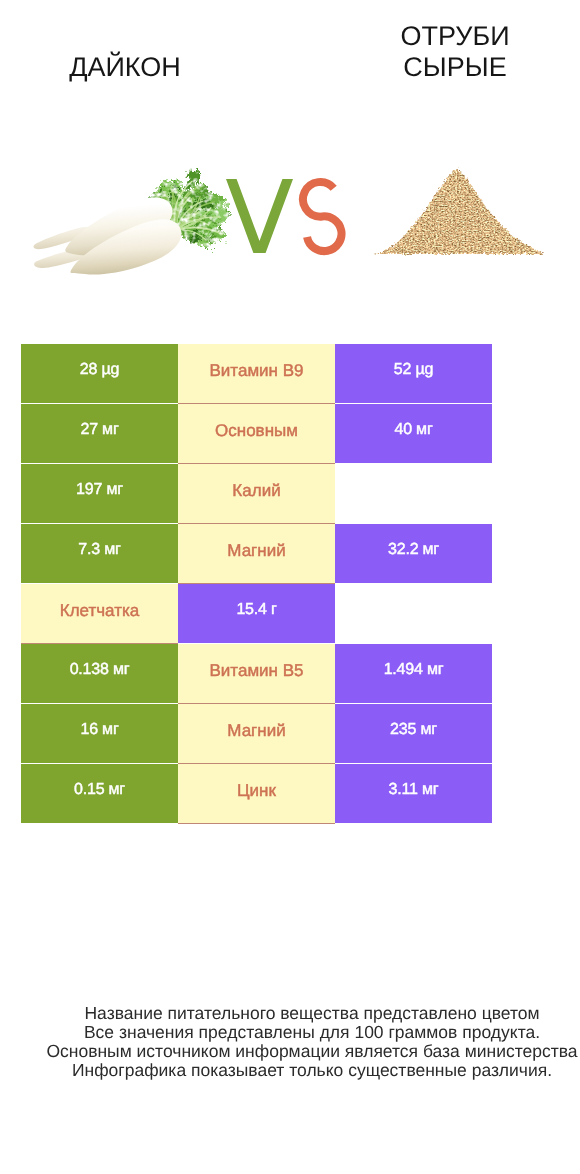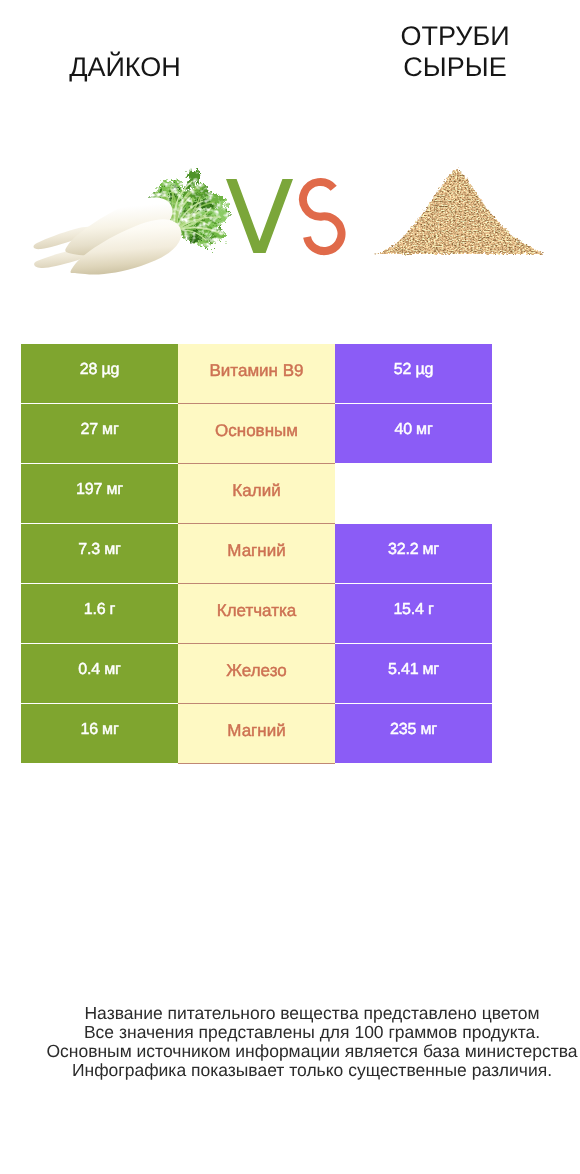--- a/index.html
+++ b/index.html
@@ -561,33 +561,37 @@
       <div class="row">
         <div class="cell l">197 мг</div>
         <div class="cell m">Калий</div>
       </div>
       <div class="row">
         <div class="cell l">7.3 мг</div>
         <div class="cell m">Магний</div>
         <div class="cell r">32.2 мг</div>
       </div>
       <div class="row">
-        <div class="cell l">1.6 г</div>
         <div class="cell m">Клетчатка</div>
         <div class="cell r">15.4 г</div>
       </div>
       <div class="row">
-        <div class="cell l">0.4 мг</div>
-        <div class="cell m">Железо</div>
-        <div class="cell r">5.41 мг</div>
+        <div class="cell l">0.138 мг</div>
+        <div class="cell m">Витамин B5</div>
+        <div class="cell r">1.494 мг</div>
       </div>
       <div class="row">
         <div class="cell l">16 мг</div>
         <div class="cell m">Магний</div>
         <div class="cell r">235 мг</div>
+      </div>
+      <div class="row">
+        <div class="cell l">0.15 мг</div>
+        <div class="cell m">Цинк</div>
+        <div class="cell r">3.11 мг</div>
       </div>
     </div>
   <div class="foot">
       <div>Название питательного вещества представлено цветом</div>
       <div>Все значения представлены для 100 граммов продукта.</div>
       <div>Основным источником информации является база министерства</div>
       <div>Инфографика показывает только существенные различия.</div>
     </div>
 </div>
 

